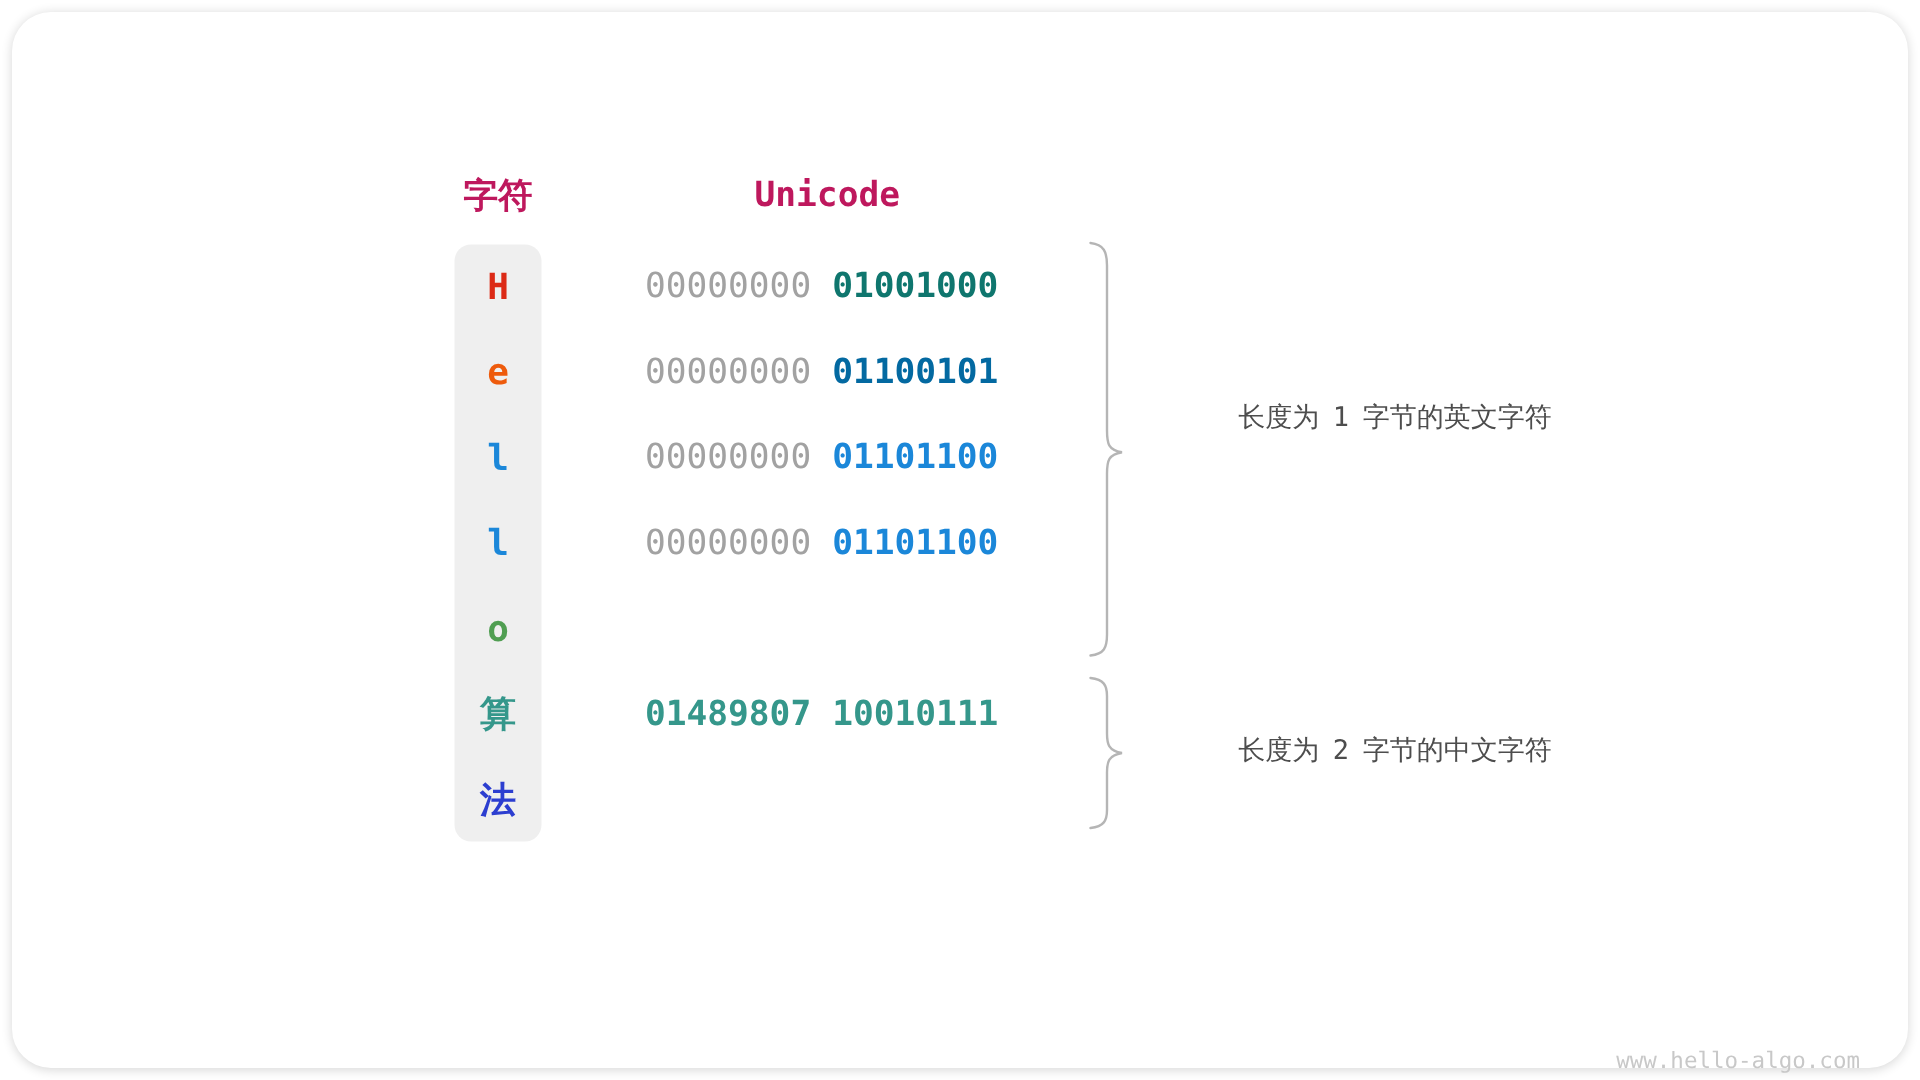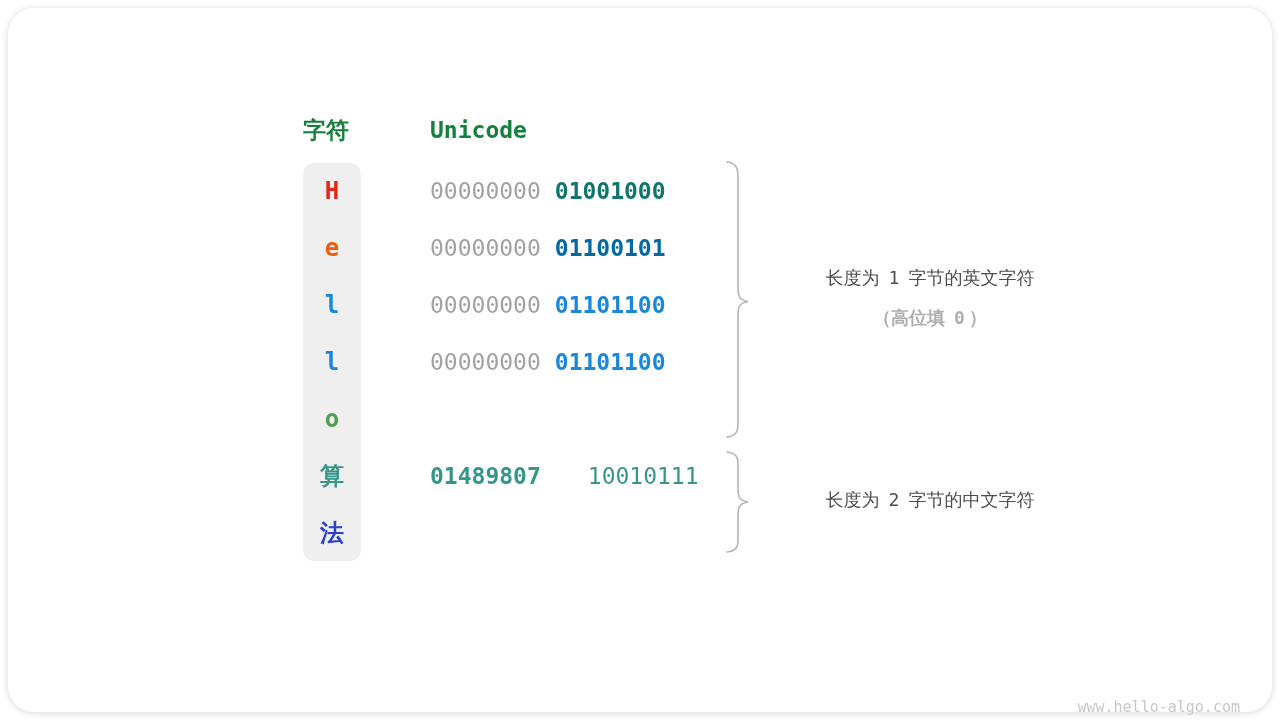--- a/index.html
+++ b/index.html
@@ -9,21 +9,21 @@
   .canvas { position:absolute; left:0; top:0; width:1280px; height:720px; }
 
   .card {
     position:absolute; left:8px; top:8px; width:1264px; height:704px;
     background:#ffffff; border-radius:26px;
     box-shadow:0 1px 7px rgba(0,0,0,0.16);
   }
 
   
   .hdr { position:absolute; top:114px; height:32px; line-height:32px;
-         font-weight:700; font-size:23px; color:#15803d; }
+         font-weight:700; font-size:23px; color:#be185d; text-align:center; }
   .hdr-char { left:303px; width:58px; }
   .hdr-unicode { left:430px; width:243px; font-family:"DejaVu Sans Mono", monospace; }
 
   
   .char-pill {
     position:absolute; left:303px; top:163px; width:58px; height:398px;
     background:#efefef; border-radius:11px;
   }
 
   
@@ -84,37 +84,36 @@
   </div>
       <div class="row" style="top: 334px;">
     <span class="cell-char" style="color: rgb(27, 135, 217);">l</span>
     <span class="cell-bits"><span class="byte1" style="color: rgb(162, 162, 162); font-weight: 400;">00000000</span><span class="byte2" style="color: rgb(27, 135, 217); font-weight: 700;">01101100</span></span>
   </div>
       <div class="row" style="top: 391px;">
     <span class="cell-char" style="color: rgb(80, 158, 82);">o</span>
   </div>
       <div class="row" style="top: 448px;">
     <span class="cell-char" style="color: rgb(53, 151, 139);">算</span>
-    <span class="cell-bits"><span class="byte1" style="color: rgb(53, 151, 139); font-weight: 700;">01489807</span><span class="byte2" style="color: rgb(53, 151, 139); font-weight: 400; margin-left: 33px;">10010111</span></span>
+    <span class="cell-bits"><span class="byte1" style="color: rgb(53, 151, 139); font-weight: 700;">01489807</span><span class="byte2" style="color: rgb(53, 151, 139); font-weight: 700;">10010111</span></span>
   </div>
       <div class="row" style="top: 505px;">
     <span class="cell-char" style="color: rgb(44, 62, 208);">法</span>
   </div>
     </div>
 
   <svg class="overlay" viewBox="0 0 1280 720">
     <path d="M727 162 C736 163 738 168 738 177 L738 287 C738 296 739 300 748 301.5
              C739 303 738 307 738 316 L738 423 C738 432 736 436 727 437" fill="none" stroke="#b5b5b5" stroke-width="1.6" stroke-linecap="round"></path>
     <path d="M727 452 C736 453 738 457 738 464 L738 489 C738 496 739 500.5 748 502
              C739 503.5 738 508 738 515 L738 540 C738 547 736 551 727 552" fill="none" stroke="#b5b5b5" stroke-width="1.6" stroke-linecap="round"></path>
   </svg>
 
   <div class="ann ann-1">
     <div class="ann-line"><span>长度为</span><span class="num">1</span><span>字节的英文字符</span></div>
-    <div class="ann-note"><span>（高位填</span><span class="num-tight">0</span><span>）</span></div>
   </div>
 
   <div class="ann ann-2">
     <div class="ann-line"><span>长度为</span><span class="num">2</span><span>字节的中文字符</span></div>
   </div>
 
   <div class="watermark">www.hello-algo.com</div>
 </div>
 
 </body></html>

